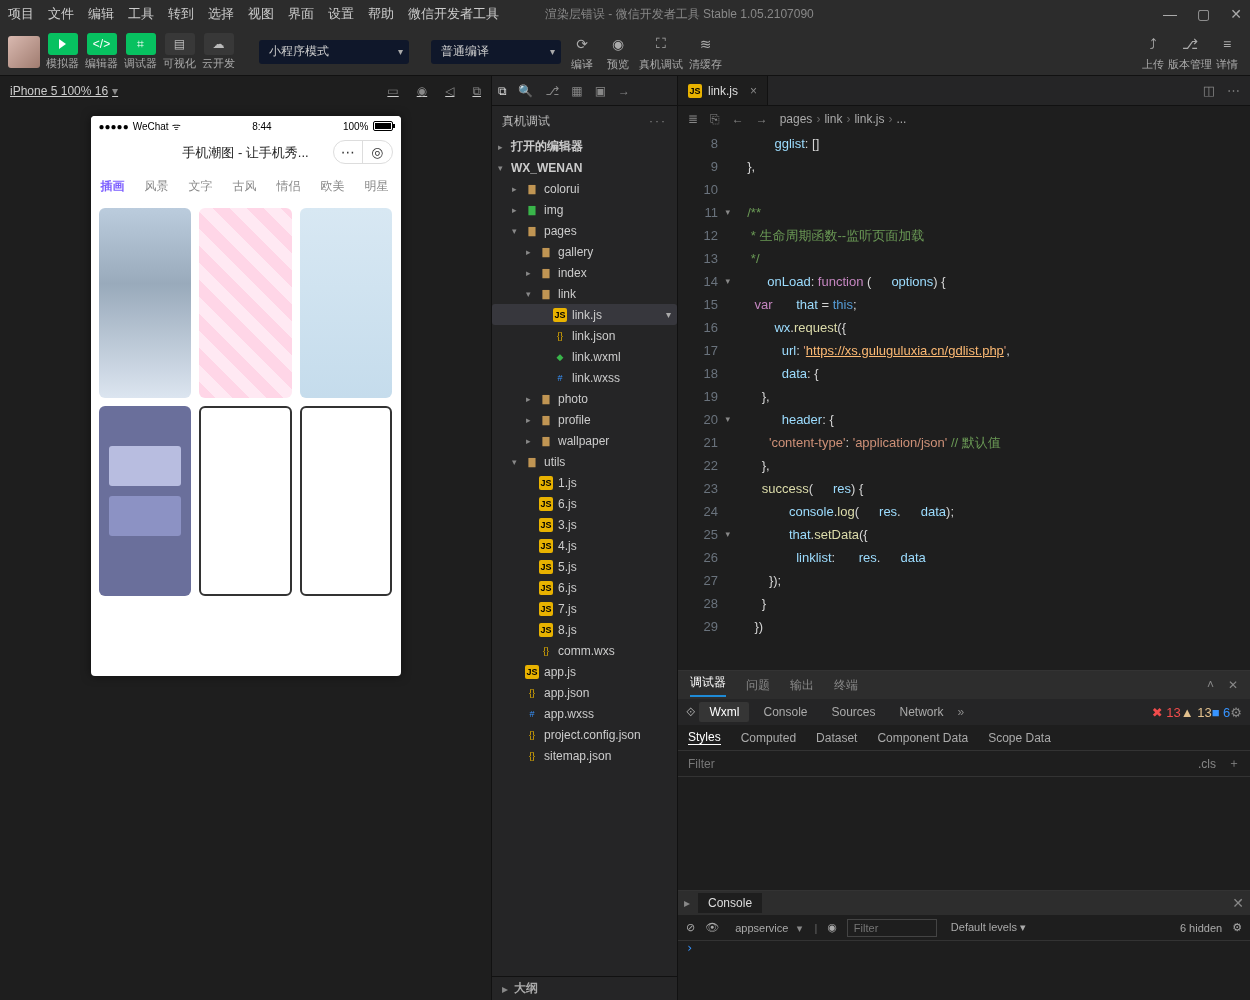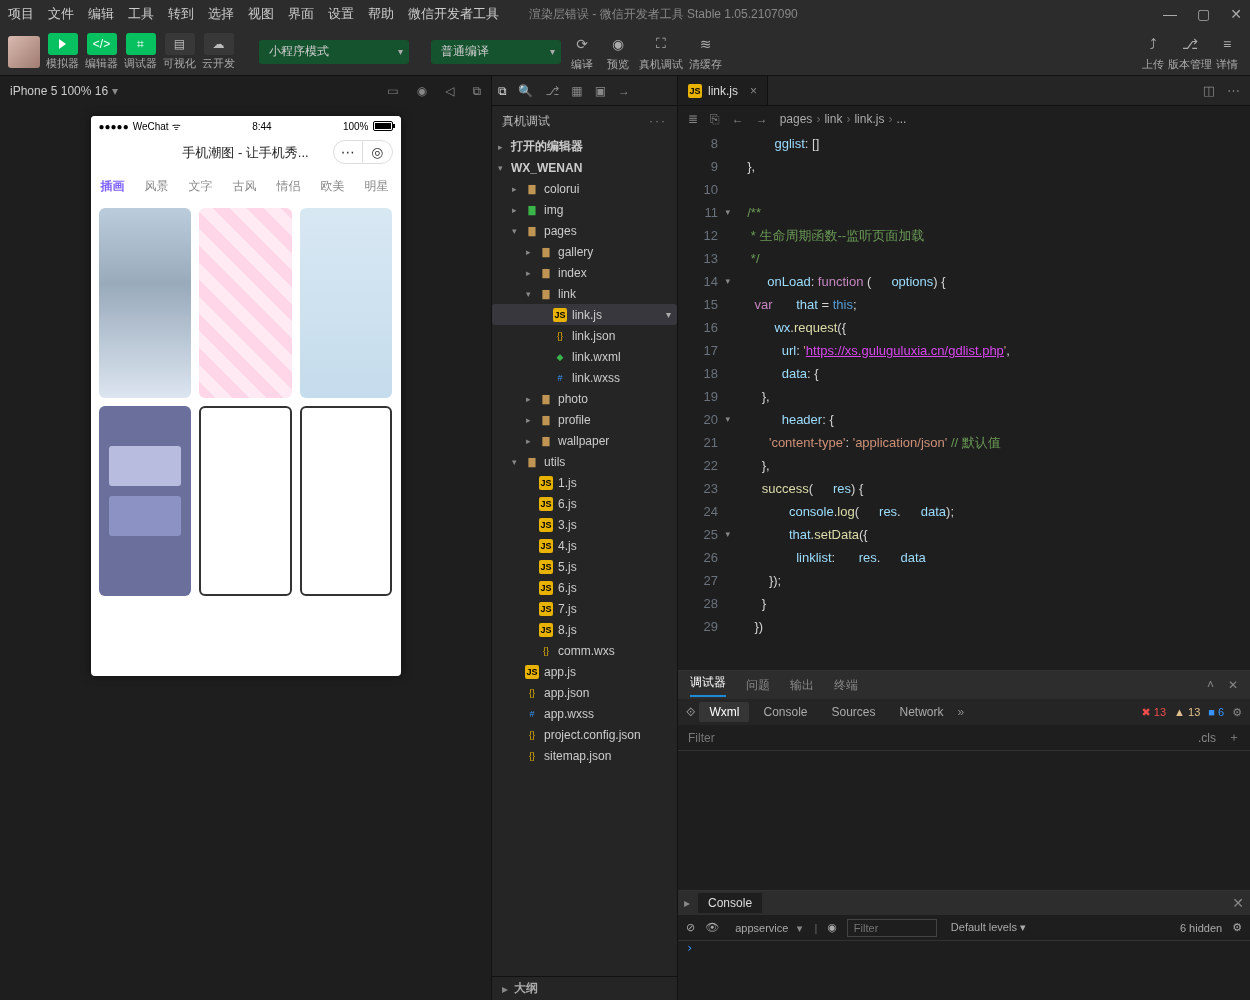--- a/index.html
+++ b/index.html
@@ -1,44 +1,44 @@
 <!DOCTYPE html>
 <html><head>
 <meta charset="utf-8">
 <style>
 * { margin:0; padding:0; box-sizing:border-box; font-family:"Microsoft YaHei","PingFang SC",sans-serif; user-select:none; }
 body { width:1250px; height:1000px; background:#1e1e1e; color:#ccc; font-size:12px; overflow:hidden; }
 .row { display:flex; align-items:center; }
 
 
-#menubar { height:28px; background:#2c2c2c; padding:0 8px; gap:10px; }
+#menubar { height:28px; background:#2c2c2c; padding:0 8px; gap:26px; }
 #menubar .m { color:#ccc; font-size:13px; }
 #menubar .title { color:#888; margin-left:20px; font-size:12px; }
 #winbtn { margin-left:auto; gap:20px; font-size:14px; color:#aaa; }
 
 
 #toolbar { height:48px; background:#2c2c2c; padding:4px 8px; gap:6px; border-bottom:1px solid #111; }
 .avatar { width:32px; height:32px; background:linear-gradient(135deg,#d9b9b0,#a07c70); border-radius:3px; }
 .tb-col { display:flex; flex-direction:column; align-items:center; gap:1px; }
 .tb-col .lbl { font-size:11px; color:#aaa; }
 .btn { height:22px; min-width:30px; border-radius:3px; display:flex; align-items:center; justify-content:center; }
 .green { background:#07c160; }
 .dark { background:#383838; color:#bbb; }
-.sel  { height:24px; background:#14532d; border-radius:3px; padding:0 22px 0 10px; color:#ccc; position:relative; font-size:12px; display:flex; align-items:center; }
+.sel  { height:24px; background:#0f172a; border-radius:3px; padding:0 22px 0 10px; color:#ccc; position:relative; font-size:12px; display:flex; align-items:center; }
 .sel::after { content:"▾"; position:absolute; right:6px; color:#aaa; font-size:10px; }
 .ico { width:30px; height:24px; display:flex; align-items:center; justify-content:center; color:#aaa; font-size:14px; }
 
 
 #mainrow { display:flex; height:924px; }
 #sim-col { width:492px; background:#1e1e1e; border-right:1px solid #111; display:flex; flex-direction:column; }
 #mid-col { width:186px; background:#252526; border-right:1px solid #111; display:flex; flex-direction:column; }
 #right-col { flex:1; display:flex; flex-direction:column; }
 
 
-#simhdr { height:30px; padding:13px 10px; color:#ccc; }
+#simhdr { height:30px; padding:13px 10px; color:#ccc;text-decoration:underline; }
 #simhdr .right { margin-left:auto; gap:18px; color:#888; }
 
 
 #phonebox { flex:1; display:flex; justify-content:center; padding-top:10px; }
 .phone { width:310px; height:560px; background:#fff; border-radius:4px; box-shadow:0 0 10px rgba(0,0,0,.5); display:flex; flex-direction:column; overflow:hidden; }
 .ph-status { height:20px; background:#fff; display:flex; align-items:center; padding:0 8px; font-size:10px; color:#000; }
 .ph-status .mid { margin:15px auto; }
 .ph-status .r { font-size:10px; }
 .battery { display:inline-block; width:20px; height:10px; border:1px solid #000; border-radius:2px; margin-left:4px; position:relative; }
 .battery::after { content:""; position:absolute; right:-3px; top:2px; width:2px; height:4px; background:#000; }
@@ -87,31 +87,31 @@
 .etab .x{ color:#888; margin-left:6px; }
 .ed-iconrow { display:flex; gap:12px; padding:0 10px; color:#888; font-size:13px; }
 .ed-iconrow.right{ margin-left:auto; }
 #ed-subhdr { height:26px; display:flex; align-items:center; padding:0 10px; gap:12px; color:#888; font-size:12px; background:#1e1e1e; }
 #ed-subhdr .crumb span{ color:#aaa; }
 #ed-subhdr .crumb .sep{ color:#666; margin:0 4px; }
 #code { flex:1; background:#1e1e1e; font-family:Consolas,monospace; font-size:13px; line-height:23px; display:flex; overflow:hidden; }
 .gut { width:50px; text-align:right; color:#6a737d; padding-right:10px; position:relative; }
 .gut .fold{ position:absolute; right:-2px; color:#888; font-size:9px; }
 .codelines { flex:1; white-space:pre; padding-left:12px; }
-.kw{color:#c586c0;} .fn{color:#dcdcaa;} .vr{color:#9cdcfe;margin-left:20px;} .str{color:#ce9178;} .pn{color:#d4d4d4;} .cm{color:#6a9955;} .op{color:#d4d4d4;} .th{color:#569cd6;} .url{color:#d946ef;text-decoration:underline;}
+.kw{color:#c586c0;} .fn{color:#dcdcaa;} .vr{color:#9cdcfe;margin-left:20px;} .str{color:#ce9178;} .pn{color:#d4d4d4;} .cm{color:#6a9955;} .op{color:#d4d4d4;} .th{color:#569cd6;} .url{color:#fdba74;text-decoration:underline;}
 
 
 #dbg { height:330px; background:#1e1e1e; border-top:1px solid #333; display:flex; flex-direction:column; }
 .dbg-top { height:28px; background:#2d2d2d; display:flex; align-items:center; padding:0 12px; gap:20px; color:#888; }
 .dbg-top .act{ color:#fff; border-bottom:2px solid #1e8ad6; padding-bottom:4px; }
 .dbg-top .right { margin-left:auto; gap:14px; }
 .dbg-tabs2 { height:26px; background:#252526; display:flex; align-items:center; gap:4px; padding:0 8px; color:#aaa; }
 .dbg-tabs2 .t{ padding:3px 10px; }
 .dbg-tabs2 .t.act{ background:#353535; color:#fff; border-radius:2px; }
-.dbg-tabs2 .badges{ margin-left:auto; gap:8px; font-size:11px; }
+.dbg-tabs2 .badges{ margin-left:auto; font-size:13px; }
 .bdg-err{ color:#f14c4c; } .bdg-warn{ color:#e2c08d; } .bdg-info{ color:#3794ff; }
 .dbg-sub { height:26px; display:flex; align-items:center; padding:0 10px; gap:20px; color:#aaa; border-bottom:1px solid #333; }
 .dbg-sub .act{ color:#fff; border-bottom:1px solid #fff; }
 .dbg-filter { height:26px; display:flex; align-items:center; padding:0 10px; color:#777; gap:12px; border-bottom:1px solid #333; }
 .dbg-filter .cls{ margin-left:auto; color:#888; }
 .dbg-body{ flex:1; }
 
 
 #con { height:110px; border-top:1px solid #333; display:flex; flex-direction:column; }
 .con-hdr { height:24px; background:#2d2d2d; display:flex; align-items:center; padding:0 6px; gap:8px; }
@@ -506,20 +506,27 @@
         <span class="t">Sources</span>
         <span class="t">Network</span>
         <span style="color:#888">»</span>
         <div class="row badges">
           <span class="bdg-err">✖ <span>13</span></span>
           <span class="bdg-warn">▲ <span>13</span></span>
           <span class="bdg-info">■ <span>6</span></span>
           <span style="color:#888">⚙</span>
         </div>
       </div>
+      <div class="dbg-sub" id="styles-tabs">
+          <span class="act">Styles</span>
+          <span>Computed</span>
+          <span>Dataset</span>
+          <span>Component Data</span>
+          <span>Scope Data</span>
+        </div>
       <div class="dbg-filter">
         <span>Filter</span>
         <span class="cls">.cls</span>
         <span style="color:#888">＋</span>
       </div>
       <div class="dbg-body"></div>
 
       <div id="con">
         <div class="con-hdr">
           <span style="color:#888">▸</span>

